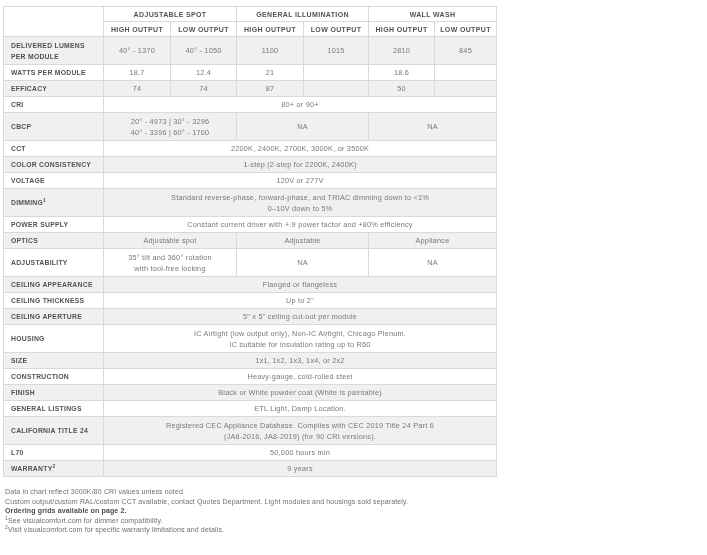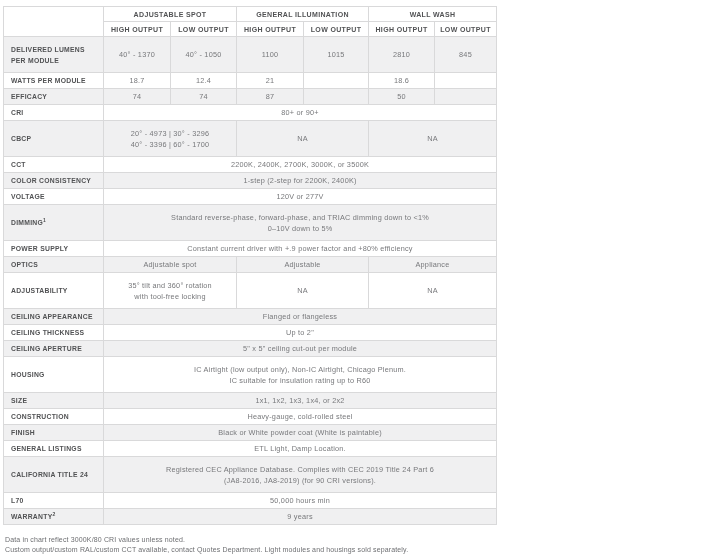--- a/index.html
+++ b/index.html
@@ -44,21 +44,21 @@
   td.val {
     font-size: 7.3px;
     color: #77787b;
     letter-spacing: 0.03em;
     text-align: center;
     padding: 2px 3px;
     white-space: pre-line;
     line-height: 11px;
   }
   tr.h1 { height: 15px; }
-  tr.h2 { height: 36px; }
+  tr.h2 { height: 28px; }
   tr.stripe td { background: #f0f0f1; }
 
   .notes {
     margin-top: 10px;
     font-size: 7px;
     color: #6d6e71;
     letter-spacing: 0.02em;
     line-height: 9.5px;
     padding-left: 2px;
   }

